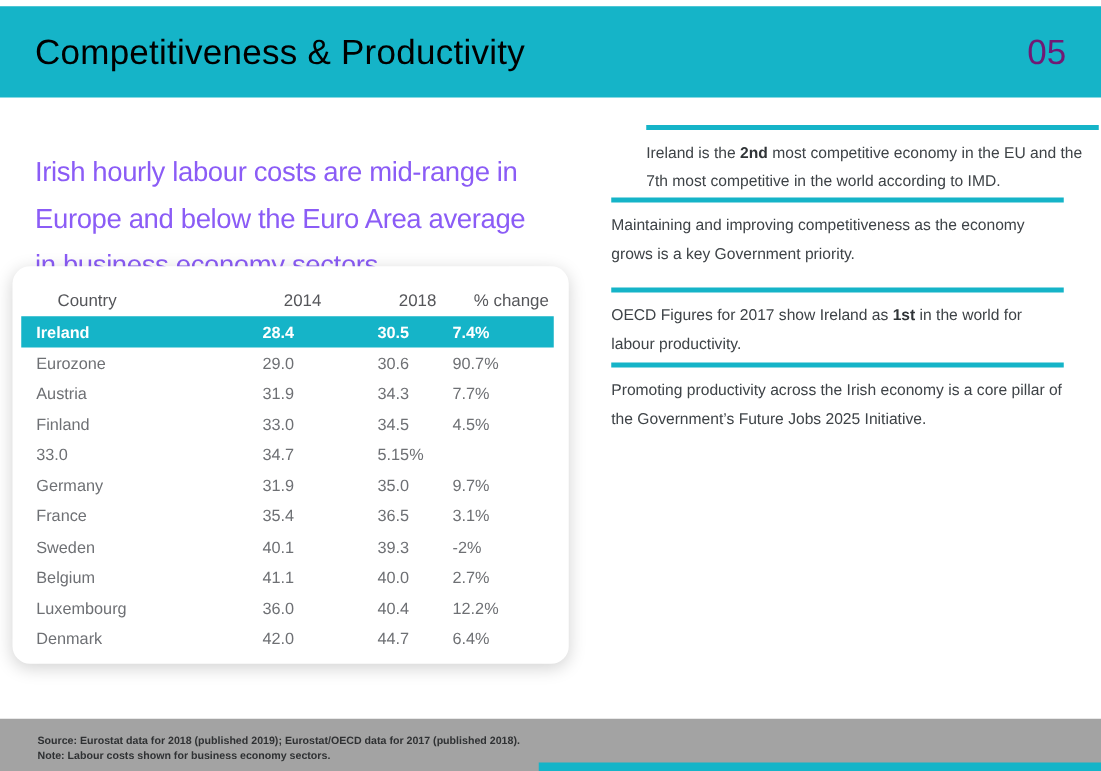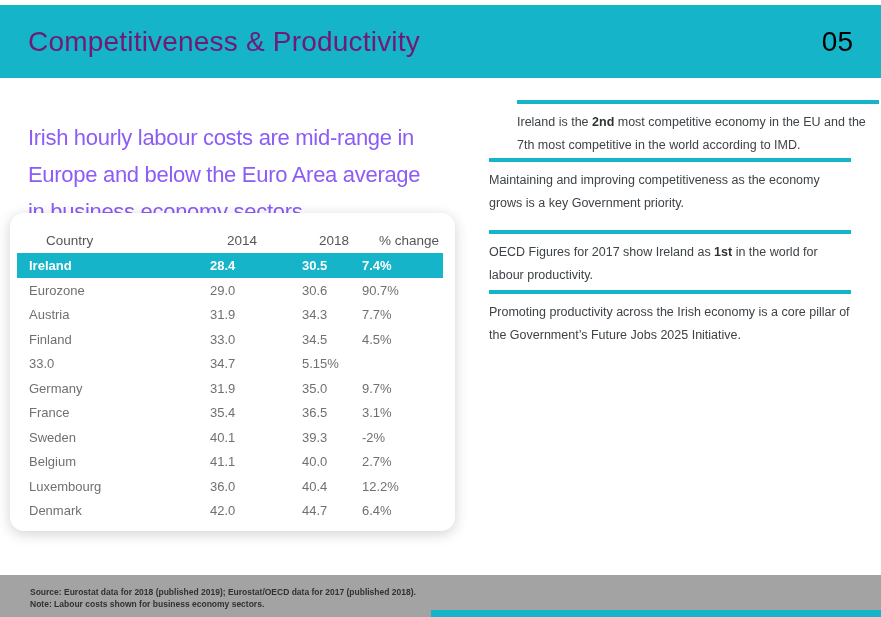--- a/index.html
+++ b/index.html
@@ -8,24 +8,24 @@
     position:relative; width:881px; height:617px; overflow:hidden;
     background:#ffffff; font-family:"Liberation Sans", sans-serif;
   }
   
   .topbar {
     position:absolute; top:5px; left:0; width:881px; height:73px;
     background:var(--accent); display:flex; align-items:center;
     justify-content:space-between; padding:0 28px;
   }
   .topbar h1 {
-    margin:0; font-size:28px; font-weight:300; color:#701a75;
+    margin:0; font-size:28px; font-weight:300; color:#000000;
     letter-spacing:0.2px;
   }
-  .pagenum { font-size:28px; font-weight:300; color:#000000; }
+  .pagenum { font-size:28px; font-weight:300; color:#701a75; }
 
   
   .intro {
     position:absolute; left:28px; top:97px; width:440px;
     font-size:22px; line-height:37px; letter-spacing:-0.3px; color:#8b5cf6;margin-top:22px;
   }
 
   
   .card {
     position:absolute; left:10px; top:213px; width:445px; height:318px;

